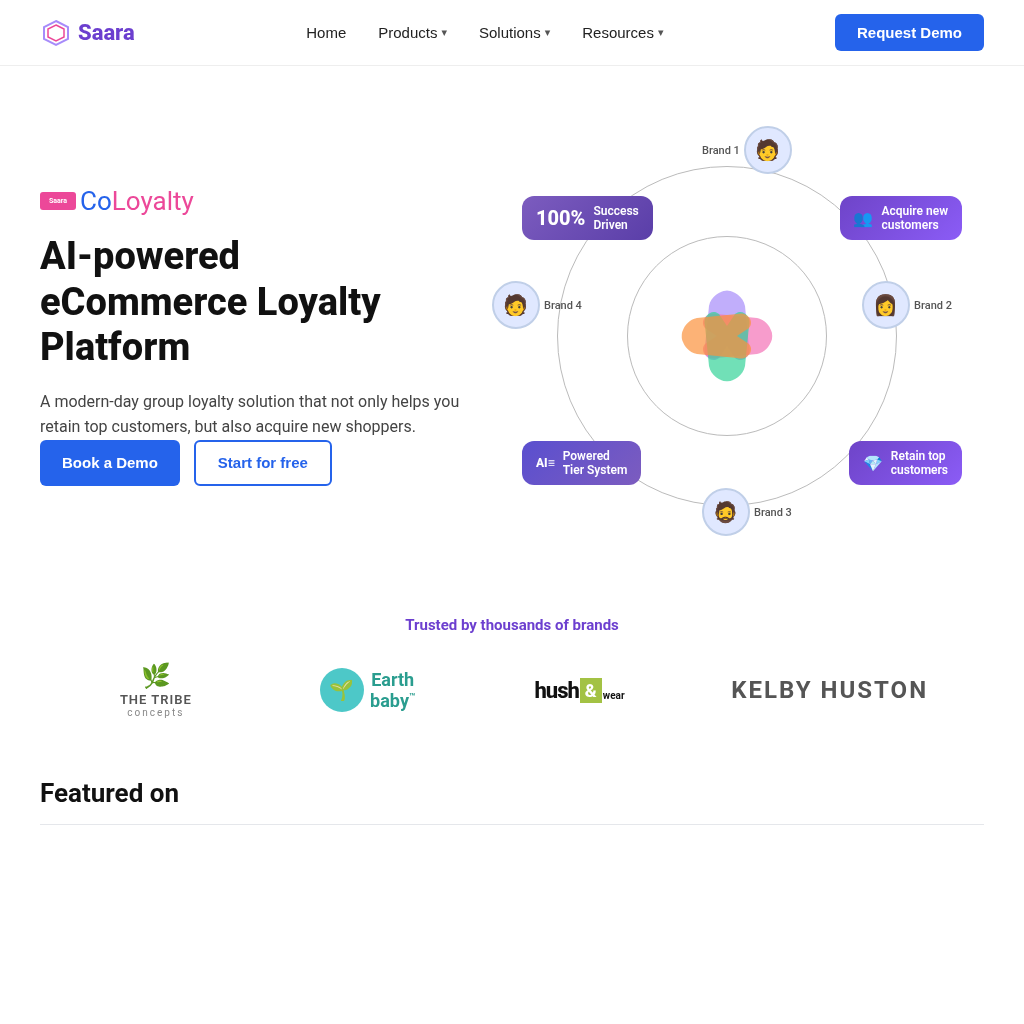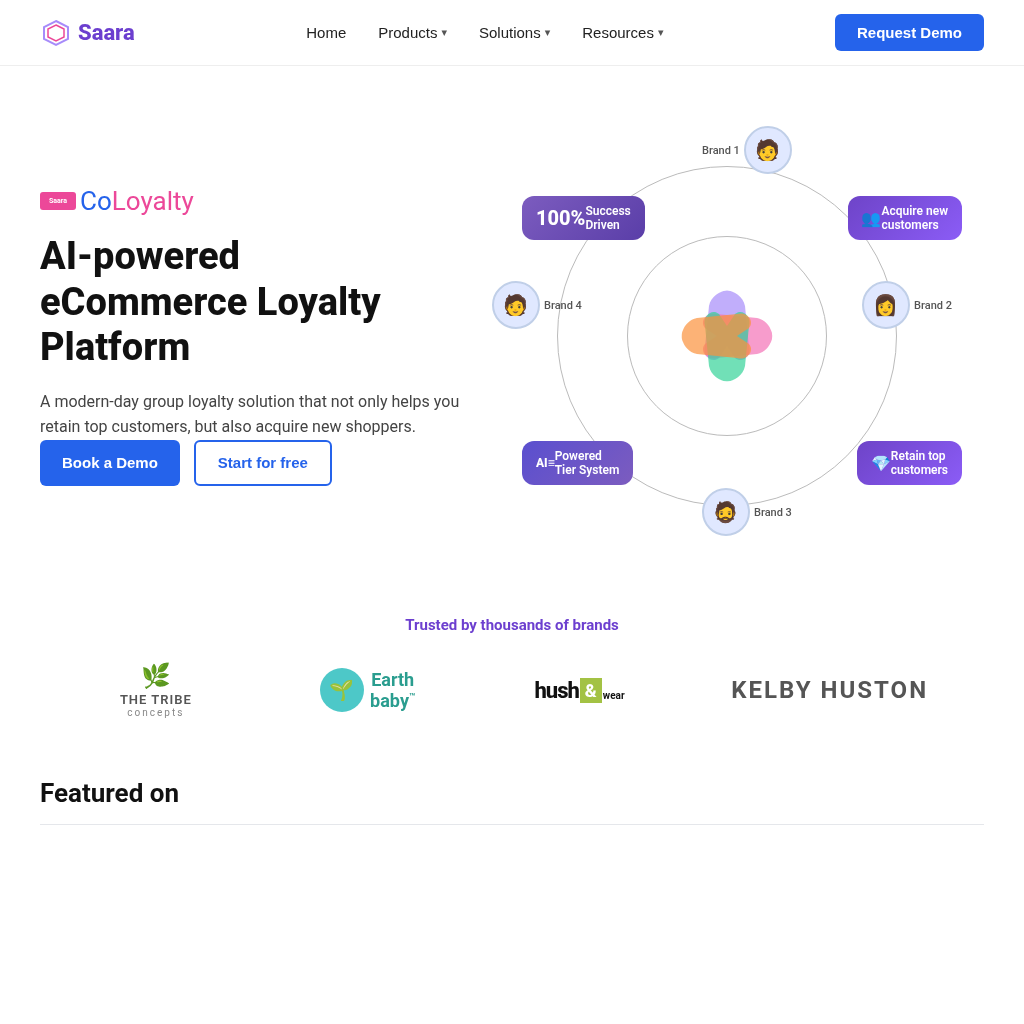--- a/index.html
+++ b/index.html
@@ -74,21 +74,21 @@
 
     
     .brand-1 { top: -10px; left: 210px; } 
     .brand-2 { top: 145px; right: 10px; } 
     .brand-3 { bottom: 0px; left: 210px; } 
     .brand-4 { top: 145px; left: 0px; } 
 
     
     .pill {
       position: absolute; border-radius: 12px; padding: 8px 14px;
-      display: flex; align-items: center; font-size: 12px; font-weight: 600;
+      display: flex; align-items: center; gap: 8px; font-size: 12px; font-weight: 600;
       color: #fff; white-space: nowrap;
     }
     .pill-success { background: linear-gradient(135deg, #7c5cbf, #5a3ea8); top: 60px; left: 30px; }
     .pill-acquire { background: linear-gradient(135deg, #6e44c8, #8b5cf6); top: 60px; right: 0px; }
     .pill-ai { background: linear-gradient(135deg, #5a4fcf, #7c5cbf); top: 305px; left: 30px; }
     .pill-retain { background: linear-gradient(135deg, #6e44c8, #8b5cf6); top: 305px; right: 0px; }
 
     .pill-icon { font-size: 16px; }
     .pill-pct { font-size: 20px; font-weight: 800; }
 

